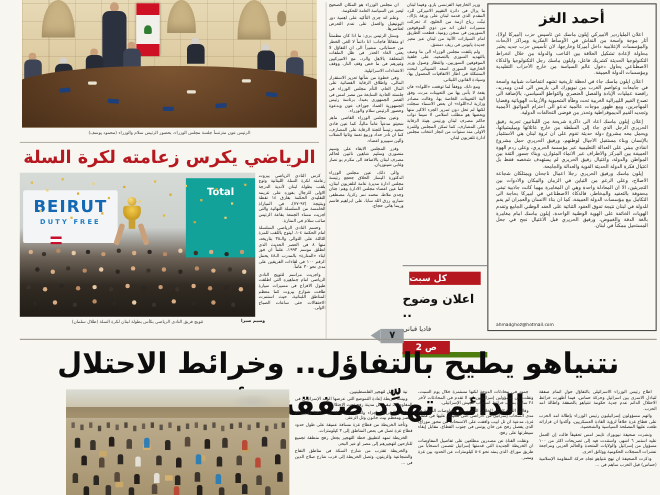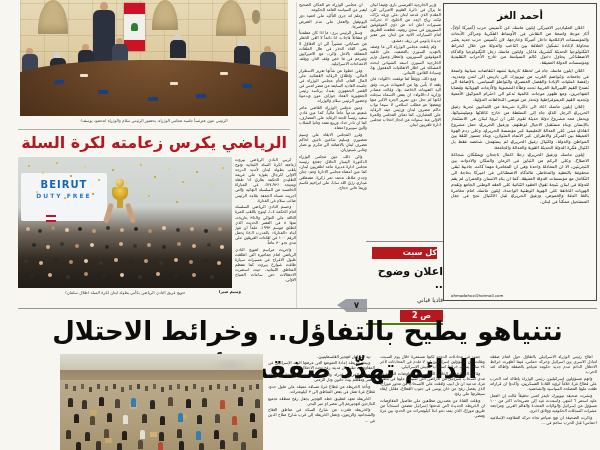--- a/index.html
+++ b/index.html
@@ -10,33 +10,33 @@
   .shrink{width:200%;transform:scale(.5);transform-origin:top left;direction:rtl;
           text-align:justify;font-size:8px;line-height:1.28;color:#222;}
   .shrink p{margin:0 0 3px;text-indent:9px;}
   .center{text-align:center;}
   
   .hrule{position:absolute;height:1px;background:#b6b1a7;}
   .vrule{position:absolute;width:1px;background:#d8d3c9;}
   
   .opinion{position:absolute;left:443px;top:3px;width:154px;height:298px;border:1px solid #4a4a4a;
            box-sizing:border-box;padding:6px 7px 4px;background:#faf8f3;overflow:hidden;}
-  .opinion-title{direction:rtl;text-align:center;font-weight:bold;font-size:10px;margin:0 0 4px;color:#111;}
+  .opinion-title{direction:rtl;text-align:center;font-weight:bold;font-size:13px;margin:0 0 4px;color:#111;}
   .opinion-email{direction:ltr;text-align:left;font-size:8px;margin-top:6px;color:#222;}
   
   .sports-headline{position:absolute;left:18px;top:131px;width:272px;height:23px;direction:rtl;
                    text-align:center;font-weight:bold;font-size:16px;line-height:23px;color:#b5191f;}
   .main-headline{position:absolute;left:18px;top:312px;width:579px;height:38px;direction:rtl;
                  text-align:center;font-weight:900;font-size:26px;line-height:38px;color:#0d0d0d;
                  letter-spacing:-0.5px;}
   
   .caption{color:#3d3d3d;}
   
   .promo{position:absolute;left:366px;top:241px;width:77px;height:84px;border-top:1px solid #8a8a8a;
-         border-bottom:2px solid #4d7c0f;box-sizing:border-box;padding-top:5px;text-align:right;direction:rtl;}
+         border-bottom:5px solid #4d7c0f;box-sizing:border-box;padding-top:5px;text-align:left;direction:rtl;}
   .promo-band{display:block;margin:0 6px;background:#b5191f;color:#fff;font-weight:bold;
               font-size:8px;line-height:12px;}
   .promo-title{font-weight:bold;font-size:11px;color:#111;margin-top:6px;}
   .promo-author{font-size:6px;color:#333;margin-top:5px;}
   .promo-page{display:inline-block;background:#b5191f;color:#fff;font-weight:bold;font-size:8px;
               line-height:12px;padding:0 12px;margin-top:4px;}
   
   .arrow{position:absolute;left:337px;top:299px;width:30px;height:13px;display:flex;}
   .arrow-tip{width:0;height:0;border-top:6.5px solid transparent;border-bottom:6.5px solid transparent;
              border-right:9px solid #9aa0a4;}
@@ -70,21 +70,21 @@
   .folder{position:absolute;width:10px;height:4px;background:#1d3f7a;border-radius:1px;}
   .papersheet{position:absolute;width:8px;height:3px;background:#e9e3d2;border-radius:1px;}
   .vase{position:absolute;left:232px;top:10px;width:8px;height:14px;background:#a58f66;
         border-radius:40% 40% 50% 50%;}
   
   .bball{position:absolute;left:18px;top:157px;width:214px;height:131px;overflow:hidden;
          background:linear-gradient(180deg,#d6dbd8 0%,#ccd1ce 38%,#70655a 58%,#312b23 78%,#221d17 100%);}
   .banner-left{position:absolute;left:3px;top:16px;width:86px;height:48px;background:#f3f5f7;
                border-radius:2px;color:#1468b3;text-align:center;padding-top:6px;box-sizing:border-box;
                font-weight:bold;letter-spacing:1px;}
-  .banner-left .l1{font-size:10px;}
+  .banner-left .l1{font-size:15px;}
   .banner-left .l2{font-size:6px;letter-spacing:2px;margin-top:2px;color:#1f7ec2;}
   .sponsor{position:absolute;left:151px;top:5px;width:63px;height:72px;background:#12a29a;
            color:#fff;font-weight:bold;font-size:9px;text-align:center;padding-top:8px;box-sizing:border-box;}
   .heads{position:absolute;left:0;top:0;width:4px;height:4px;border-radius:50%;background:transparent;
          box-shadow:8px 70px 0 #d9ae85,20px 72px 0 #3a332c,33px 69px 0 #b98a63,47px 71px 0 #e8c9a6,
          60px 70px 0 #2b2723,74px 72px 0 #c59a72,88px 69px 0 #3a332c,102px 71px 0 #d9ae85,
          116px 70px 0 #2b2723,130px 72px 0 #b98a63,144px 69px 0 #e8c9a6,158px 71px 0 #3a332c,
          172px 70px 0 #d9ae85,186px 72px 0 #2b2723,200px 70px 0 #c59a72,
          14px 86px 0 #2b2723,28px 88px 0 #d9ae85,42px 85px 0 #3a332c,57px 87px 0 #b98a63,
          72px 86px 0 #e8c9a6,87px 88px 0 #2b2723,101px 85px 0 #d9ae85,115px 87px 0 #3a332c,
@@ -205,20 +205,21 @@
   </div>
 
   <div class="hrule" style="left:18px;top:129px;width:272px;"></div>
   <div class="sports-headline">الرياضي يكرس زعامته لكرة السلة اللبنانية</div>
 
   <div class="bball">
     <div class="banner-left">
       <div class="l1">BEIRUT</div>
       <div class="l2">DUTY FREE</div>
     </div>
+    <div class="sponsor">Total</div>
     <div class="confetti"></div>
     <div class="arm" style="left:88px;top:46px;transform:rotate(18deg);"></div>
     <div class="arm" style="left:110px;top:46px;transform:rotate(-18deg);"></div>
     <div class="trophy-ball"></div>
     <div class="trophy"></div>
     <div class="trophy-stem"></div>
     <div class="miniflag"></div>
     <div class="heads"></div>
   </div>
 

